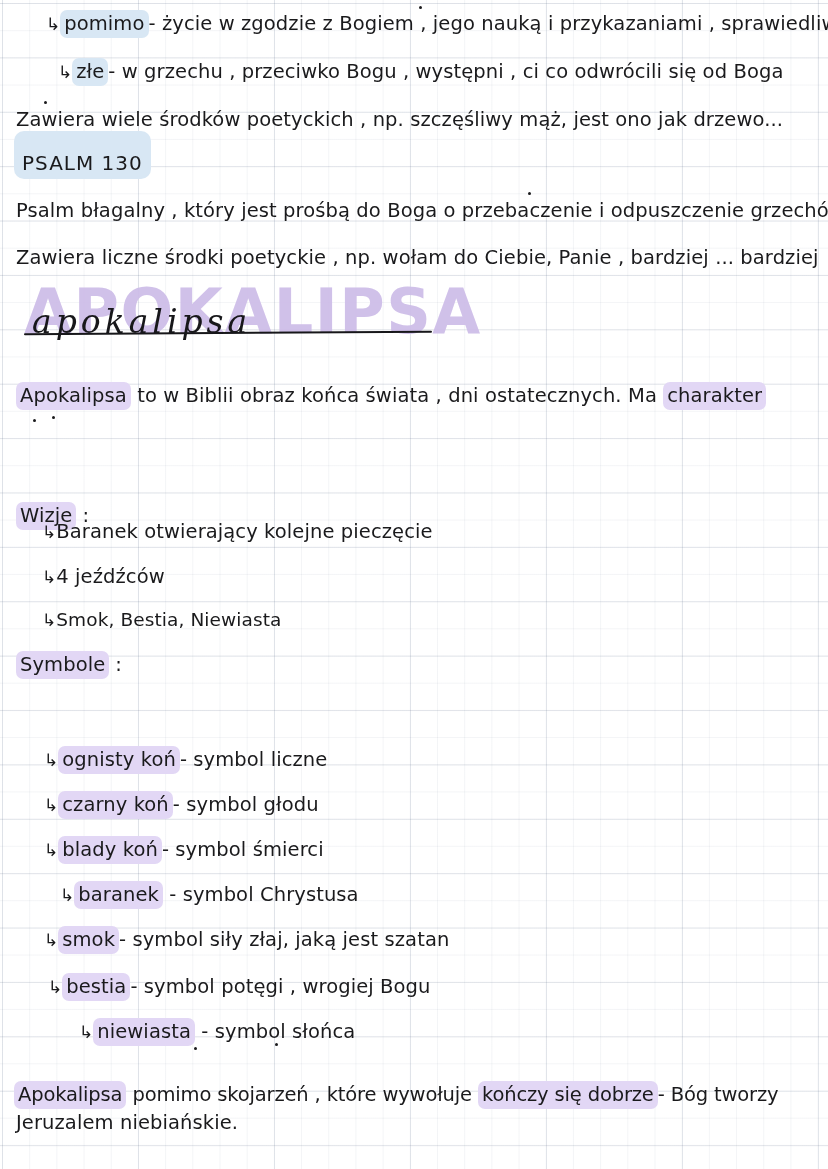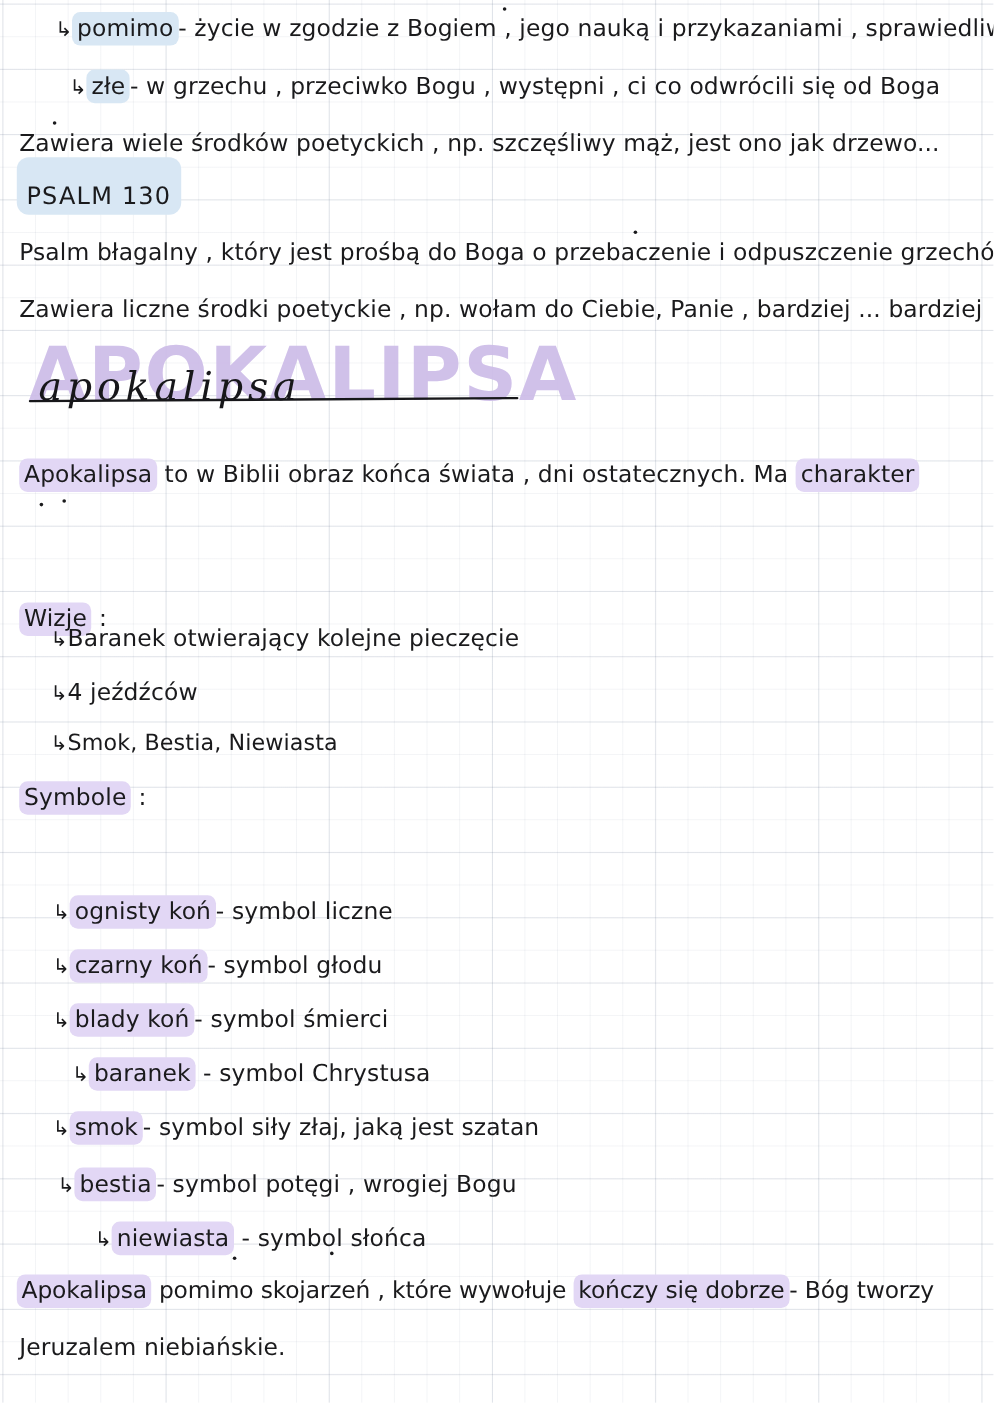--- a/index.html
+++ b/index.html
@@ -34,21 +34,21 @@
     position: absolute;
     white-space: nowrap;
     color: #1a1a1c;
     font-family: "DejaVu Sans", sans-serif;
     font-size: 19.5px;
     font-weight: 500;
     letter-spacing: 0.1px;
     line-height: 1;
   }
   .ln.small { font-size: 18.5px; }
-  .ln.tight { letter-spacing: -0.15px; }
+  .ln.tight { letter-spacing: -0.15px; margin-top: 19px; }
 
   
   .hl {
     border-radius: 7px;
     padding: 2px 4px 3px 4px;
     box-decoration-break: clone;
     -webkit-box-decoration-break: clone;
   }
   .hl-purple { background: #e2d7f5; }
   .hl-blue   { background: #d8e7f4; }

